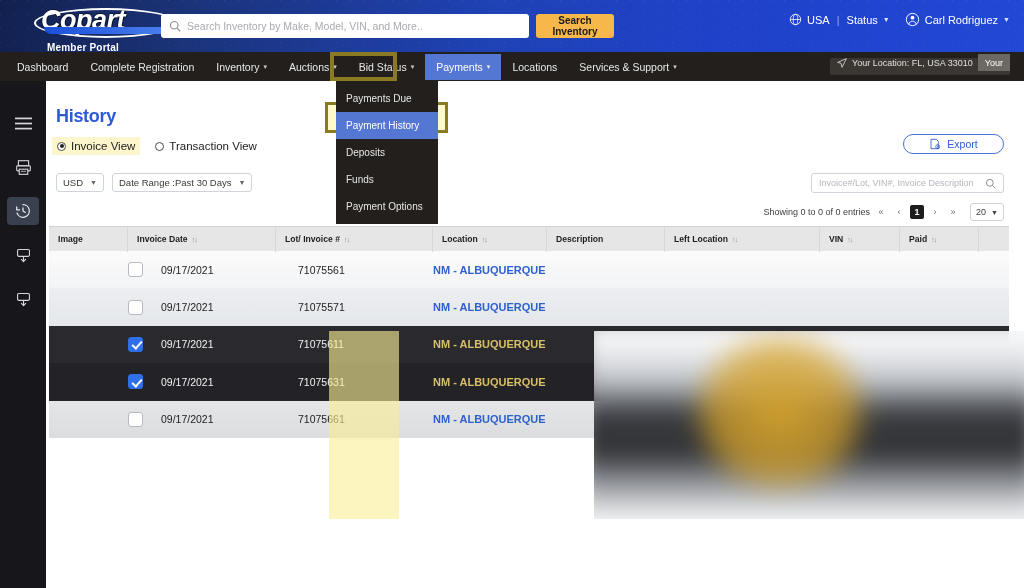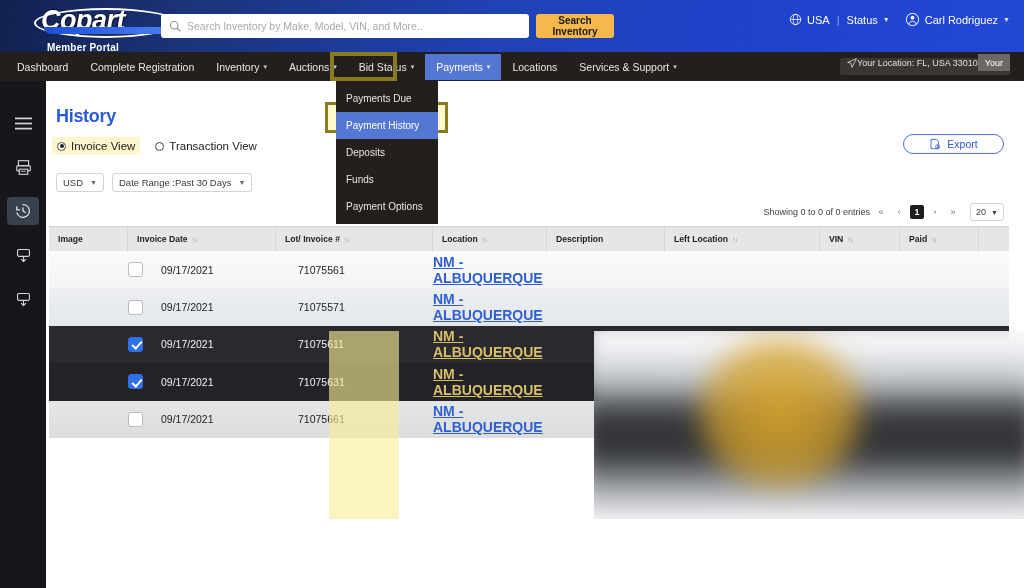--- a/index.html
+++ b/index.html
@@ -66,21 +66,21 @@
     display: flex; align-items: center; gap: 4px; position: relative;
   }
   .nav-item.active { background: #5577d4; color: #ffffff; }
   .nav-hl-box {
     position: absolute; left: 330px; top: 52px; width: 67px; height: 29px;
     border: 4px solid #8a7a22; background: transparent; z-index: 3; pointer-events: none;
   }
   .loc-chip {
     position: absolute; right: 14px; top: 58px; height: 17px;
     background: #3a3733; border-radius: 2px; display: flex; align-items: center;
-    color: #e0e0e0; font-size: 9px; padding: 0 0 8px 7px; 
+    color: #e0e0e0; font-size: 9px; padding: 0 0 8px 7px; gap: 5px;
   }
   .loc-chip .edit {
     background: #6c6863; color: #fff; font-size: 9px; padding: 3px 7px; height: 17px;
     display: flex; align-items: center; cursor: pointer;
   }
 
   
   .dropdown {
     position: absolute; left: 336px; top: 81px; width: 102px;
     background: #221f1c; z-index: 6; padding: 4px 0;
@@ -150,21 +150,21 @@
   .trow { display: flex; height: 37.4px; align-items: center; font-size: 10.5px; }
   .td { padding-left: 9px; display:flex; align-items:center; height:100%; }
   .r1 { background: linear-gradient(180deg,#fbfbfb,#f3f4f6); color:#1d1d1d; }
   .r2 { background: linear-gradient(180deg,#eceef1,#e4e7eb); color:#1d1d1d; }
   .r3 { background: #2a2a2e; color:#f0f0f0; }
   .r4 { background: #232327; color:#f0f0f0; }
   .r5 { background: linear-gradient(180deg,#e4e5e7,#dcdddf); color:#1d1d1d; }
   .cbox { width: 15px; height: 15px; border:1px solid #b7bac0; border-radius:3px; background:#fff; cursor:pointer; }
   .cbox.on { background:#2f6fe8; border-color:#2f6fe8; position:relative; }
   .cbox.on::after { content:""; position:absolute; left:4.5px; top:1.5px; width:4px; height:8px; border:solid #fff; border-width:0 2px 2px 0; transform:rotate(42deg); }
-  .loclink { color:#2f5fd0; text-decoration: underline; font-size:14px; font-weight:bold; cursor:pointer; }
+  .loclink { color:#2f5fd0; font-size:11px; font-weight:bold; cursor:pointer; }
   .r3 .loclink, .r4 .loclink { color:#d8bf6a; }
 
   
   .lot-hl {
     position:absolute; left:283px; top:250px; width:70px; height:188px;
     background: rgba(248,238,150,.62); z-index: 4; pointer-events:none;
   }
   
   .blur-region {
     position:absolute; left:548px; top:250px; width:430px; height:188px; z-index:2; pointer-events:none;
@@ -341,20 +341,27 @@
 
     <button class="export-btn">
       <svg width="12" height="12" viewBox="0 0 18 18">
         <path d="M3 2h8l3 3v11H3z" fill="none" stroke="#2d5bd7" stroke-width="1.3"></path>
         <circle cx="13" cy="13" r="3" fill="none" stroke="#2d5bd7" stroke-width="1.2"></circle>
         <line x1="13" y1="11.4" x2="13" y2="14.6" stroke="#2d5bd7" stroke-width="1.1"></line>
       </svg>
       <span>Export</span>
     </button>
 
+    <div class="tbl-search">
+      <input type="text" placeholder="Invoice#/Lot, VIN#, Invoice Description" style="">
+      <svg width="11" height="11" viewBox="0 0 16 16">
+        <circle cx="7" cy="7" r="5" fill="none" stroke="#8b8b92" stroke-width="1.4"></circle>
+        <line x1="10.8" y1="10.8" x2="15" y2="15" stroke="#8b8b92" stroke-width="1.4"></line>
+      </svg>
+    </div>
 
     <div class="pager">
       <span>Showing 0 to 0 of 0 entries</span>
       <span class="pg-btn">«</span>
       <span class="pg-btn">‹</span>
       <span class="pg-btn cur">1</span>
       <span class="pg-btn">›</span>
       <span class="pg-btn">»</span>
       <span class="pg-size">
         <span>20</span>

